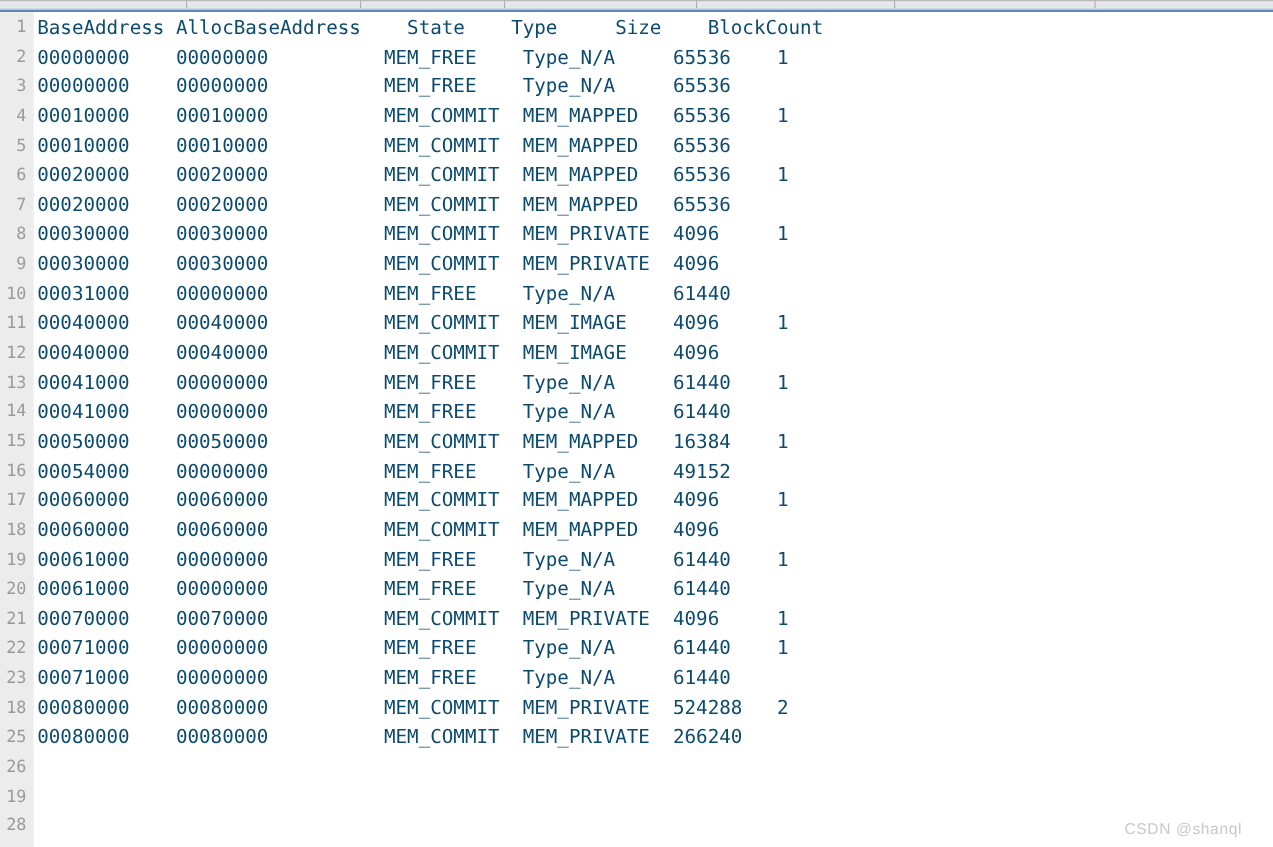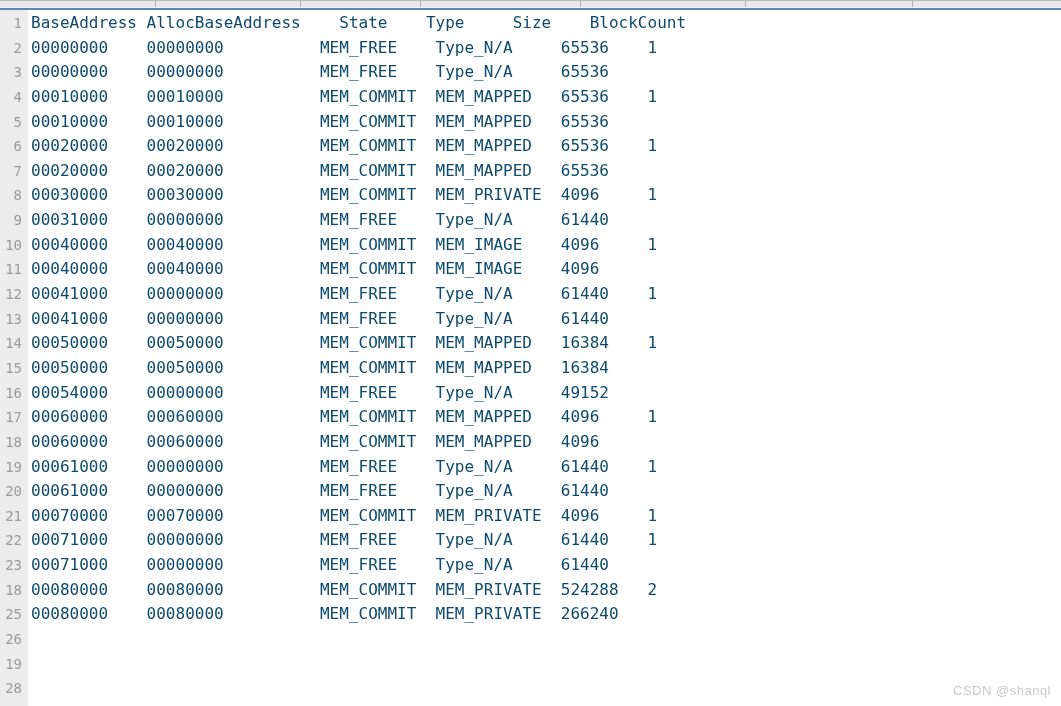--- a/index.html
+++ b/index.html
@@ -86,21 +86,21 @@
     font-size: 16px;
     color: #0c4a6e;
     font-family: "DejaVu Sans Mono", "Liberation Mono", monospace;
     white-space: pre;
     letter-spacing: 0.0px;
   }
 
   
   #watermark {
     position: absolute;
-    right: 10px;
+    right: 26px;
     bottom: 8px;
     font-family: "Liberation Sans", sans-serif;
     font-size: 13px;
     color: #c9c9c9;
     letter-spacing: 0.5px;
     white-space: pre;
   }
 </style>
 </head>
 <body>
@@ -151,27 +151,27 @@
   </div>
   <div id="code">
       <div class="codeline">BaseAddress AllocBaseAddress    State    Type     Size    BlockCount</div>
       <div class="codeline">00000000    00000000          MEM_FREE    Type_N/A     65536    1</div>
       <div class="codeline">00000000    00000000          MEM_FREE    Type_N/A     65536    </div>
       <div class="codeline">00010000    00010000          MEM_COMMIT  MEM_MAPPED   65536    1</div>
       <div class="codeline">00010000    00010000          MEM_COMMIT  MEM_MAPPED   65536    </div>
       <div class="codeline">00020000    00020000          MEM_COMMIT  MEM_MAPPED   65536    1</div>
       <div class="codeline">00020000    00020000          MEM_COMMIT  MEM_MAPPED   65536    </div>
       <div class="codeline">00030000    00030000          MEM_COMMIT  MEM_PRIVATE  4096     1</div>
+      <div class="codeline">00030000    00030000          MEM_COMMIT  MEM_PRIVATE  4096     </div>
       <div class="codeline">00031000    00000000          MEM_FREE    Type_N/A     61440    </div>
       <div class="codeline">00040000    00040000          MEM_COMMIT  MEM_IMAGE    4096     1</div>
       <div class="codeline">00040000    00040000          MEM_COMMIT  MEM_IMAGE    4096     </div>
       <div class="codeline">00041000    00000000          MEM_FREE    Type_N/A     61440    1</div>
       <div class="codeline">00041000    00000000          MEM_FREE    Type_N/A     61440    </div>
       <div class="codeline">00050000    00050000          MEM_COMMIT  MEM_MAPPED   16384    1</div>
-      <div class="codeline">00050000    00050000          MEM_COMMIT  MEM_MAPPED   16384    </div>
       <div class="codeline">00054000    00000000          MEM_FREE    Type_N/A     49152    </div>
       <div class="codeline">00060000    00060000          MEM_COMMIT  MEM_MAPPED   4096     1</div>
       <div class="codeline">00060000    00060000          MEM_COMMIT  MEM_MAPPED   4096     </div>
       <div class="codeline">00061000    00000000          MEM_FREE    Type_N/A     61440    1</div>
       <div class="codeline">00061000    00000000          MEM_FREE    Type_N/A     61440    </div>
       <div class="codeline">00070000    00070000          MEM_COMMIT  MEM_PRIVATE  4096     1</div>
       <div class="codeline">00071000    00000000          MEM_FREE    Type_N/A     61440    1</div>
       <div class="codeline">00071000    00000000          MEM_FREE    Type_N/A     61440    </div>
       <div class="codeline">00080000    00080000          MEM_COMMIT  MEM_PRIVATE  524288   2</div>
       <div class="codeline">00080000    00080000          MEM_COMMIT  MEM_PRIVATE  266240   </div>

